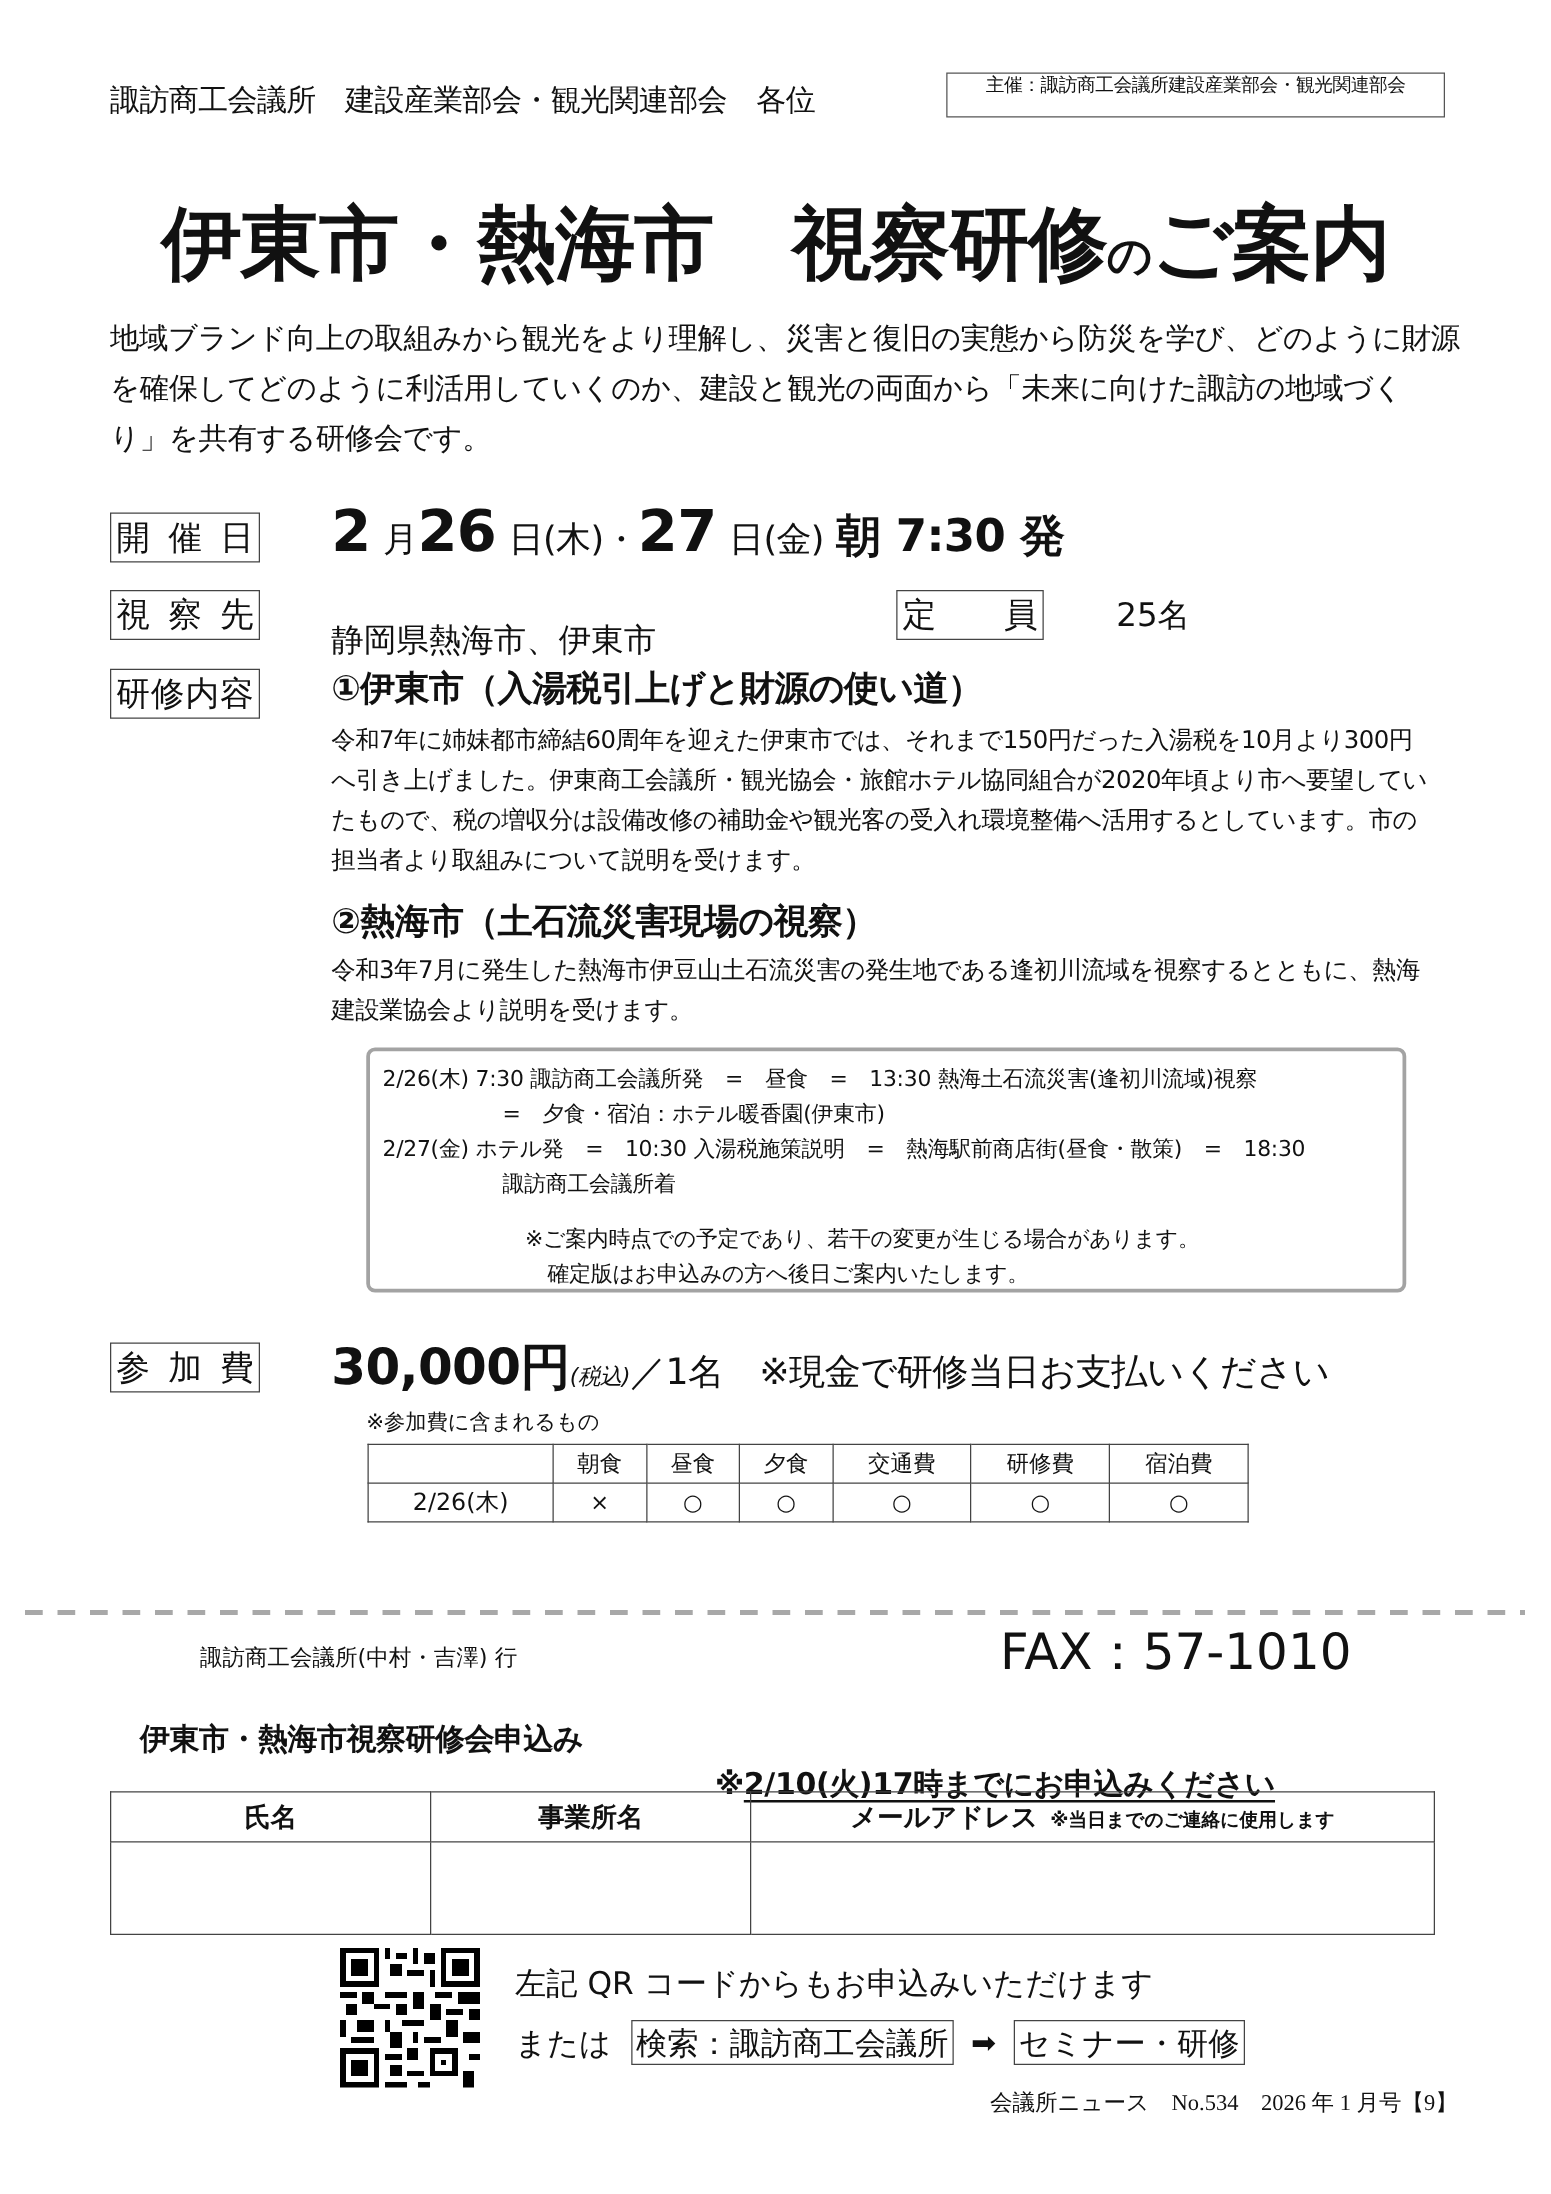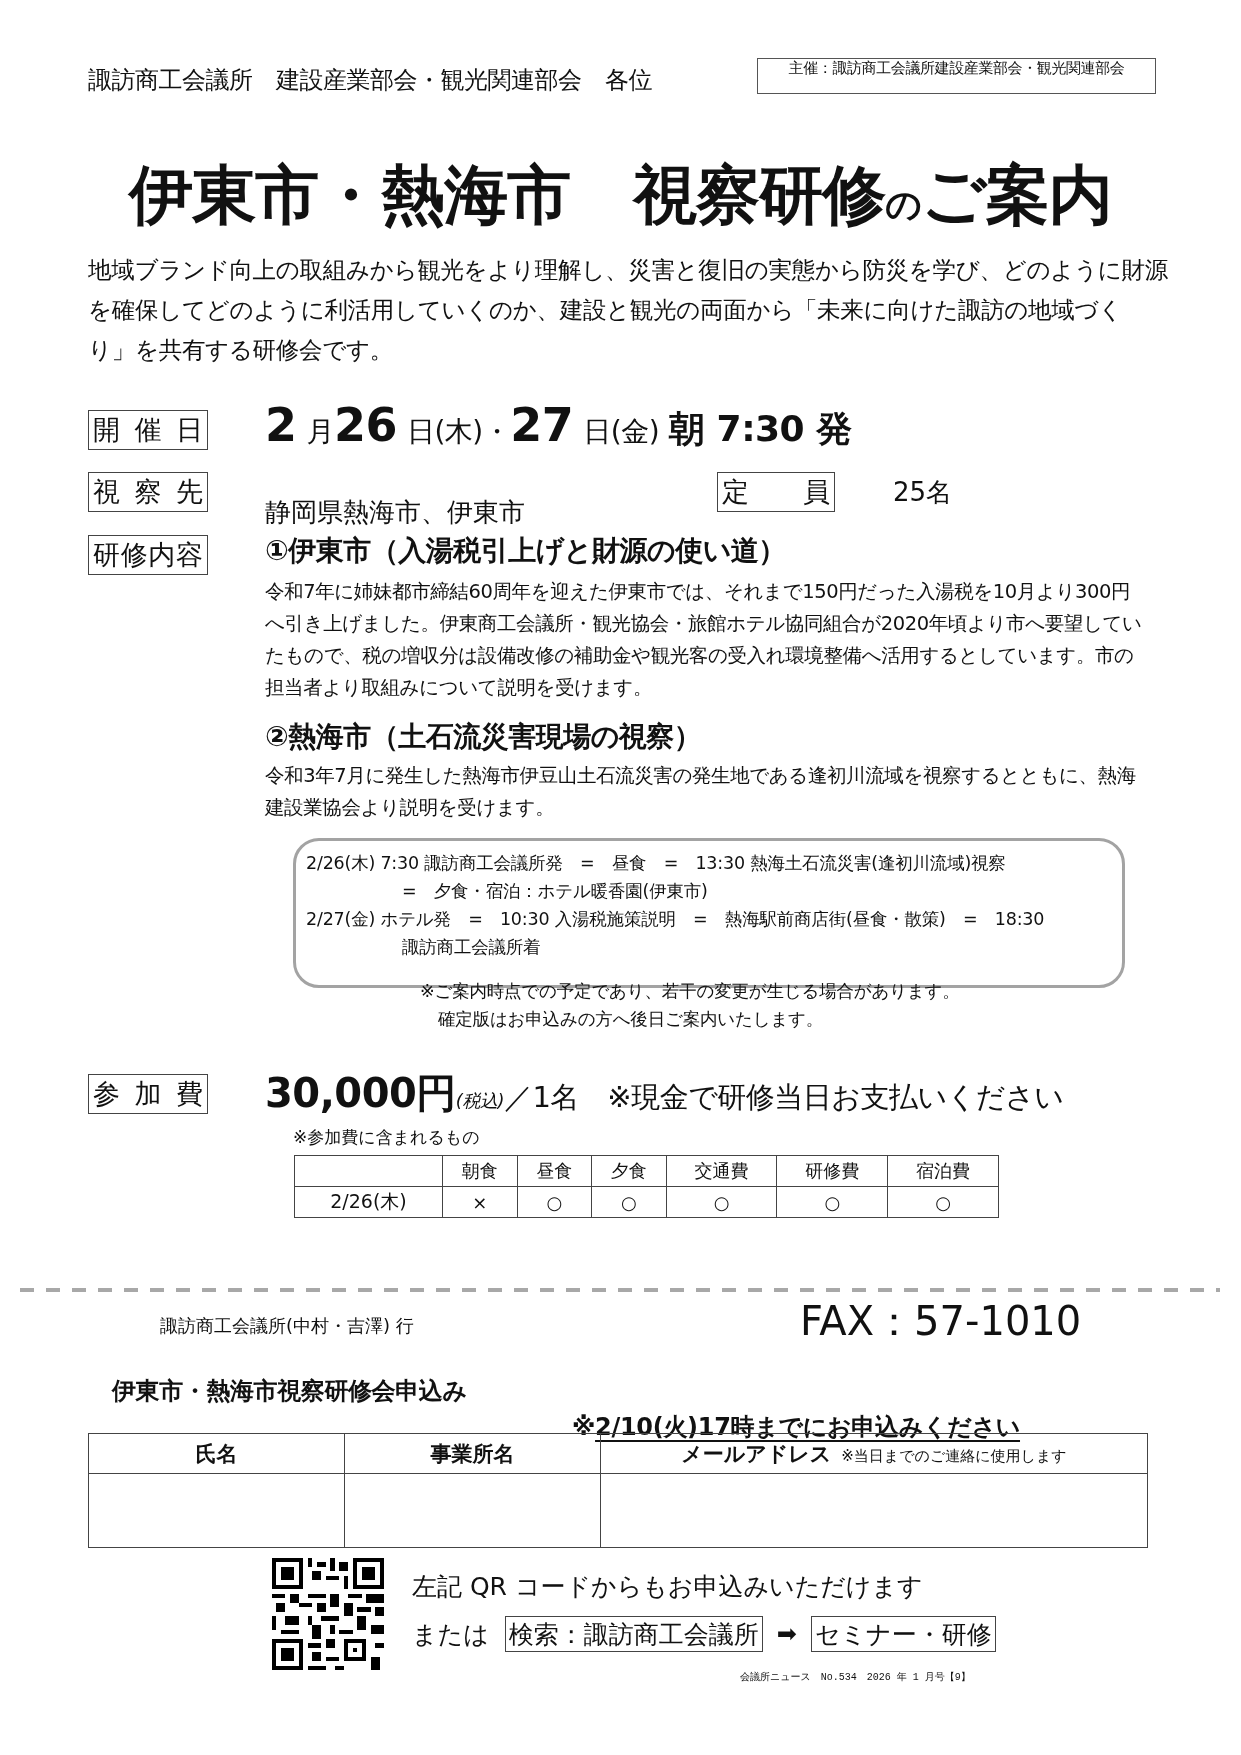--- a/index.html
+++ b/index.html
@@ -29,21 +29,21 @@
 
   .dest { left: 265px; top: 475px; font-size: 26px; margin-top: 20px; }
   .capacity { left: 893px; top: 475px; font-size: 26px; }
 
   .sec-head { font-size: 28px; font-weight: bold; letter-spacing: -0.5px; }
   .sec1-head { left: 265px; top: 532px; }
   .sec1-body { left: 265px; top: 576px; width: 880px; font-size: 19.5px; line-height: 32px; white-space: normal; letter-spacing: -0.4px; }
   .sec2-head { left: 265px; top: 718px; }
   .sec2-body { left: 265px; top: 760px; width: 880px; font-size: 19.5px; line-height: 32px; white-space: normal; letter-spacing: -0.4px; }
 
-  .schedule { position: absolute; left: 293px; top: 838px; width: 832px; height: 150px; border: 3px solid #a3a3a3; border-radius: 26px; }
+  .schedule { position: absolute; left: 293px; top: 838px; width: 832px; height: 196px; border: 3px solid #a3a3a3; border-radius: 7px; }
   .sch-line { position: absolute; font-size: 17.5px; white-space: nowrap; letter-spacing: -0.2px; }
 
   .fee { left: 265px; top: 1066px; font-size: 40px; font-weight: bold; letter-spacing: -0.5px; }
   .fee .tax { font-size: 18px; font-weight: normal; font-style: italic; }
   .fee .rest { font-size: 29px; font-weight: normal; }
   .fee-note { left: 293px; top: 1126px; font-size: 17px; }
 
   table.inc { position: absolute; left: 294px; top: 1155px; width: 705px; border-collapse: collapse; font-size: 18px; }
   table.inc td, table.inc th { border: 1.5px solid #444; height: 31px; text-align: center; font-weight: normal; }
   table.inc td.rowhead { font-size: 19px; }
@@ -52,30 +52,30 @@
 
   .to-line { left: 160px; top: 1314px; font-size: 18px; }
   .fax { left: 800px; top: 1294px; font-size: 40px; }
 
   .apply-title { left: 112px; top: 1375px; font-size: 24px; font-weight: bold; letter-spacing: -0.4px; }
   .apply-deadline { left: 572px; top: 1375px; font-size: 24px; font-weight: bold; letter-spacing: -0.3px; margin-top: 36px; }
   .apply-deadline .u { text-decoration: underline; text-decoration-thickness: 2px; text-underline-offset: 5px; }
 
   table.form { position: absolute; left: 88px; top: 1433px; width: 1060px; border-collapse: collapse; }
   table.form th { border: 1.5px solid #444; height: 40px; font-size: 21px; font-weight: bold; }
-  table.form th .sub { font-size: 15px; font-weight: normal; margin-left: 10px; }
+  table.form th .sub { font-size: 15px; font-weight: bold; margin-left: 10px; }
   table.form td { border: 1.5px solid #444; height: 74px; }
 
   .qr { position: absolute; left: 272px; top: 1558px; width: 112px; height: 112px; }
   .qr-text { left: 412px; top: 1570px; font-size: 25px; }
   .search-line { left: 412px; top: 1616px; font-size: 25px; display: flex; align-items: center; }
   .boxed { border: 1.5px solid #444; padding: 0 3px; height: 36px; display: inline-flex; align-items: center; }
   .arrow { margin: 0 14px; font-size: 24px; }
 
-  .footer { left: 740px; top: 1670px; font-family: Liberation Mono, monospace; font-size: 10px; }
+  .footer { left: 792px; top: 1670px; font-family: Liberation Serif, serif; font-size: 18px; }
 </style>
 </head>
 <body>
 
 <div class="abs addressee">諏訪商工会議所　建設産業部会・観光関連部会　各位</div>
 <div class="abs organizer">
   <span>主催：諏訪商工会議所建設産業部会・観光関連部会</span>
 </div>
 
 <div class="abs title">

